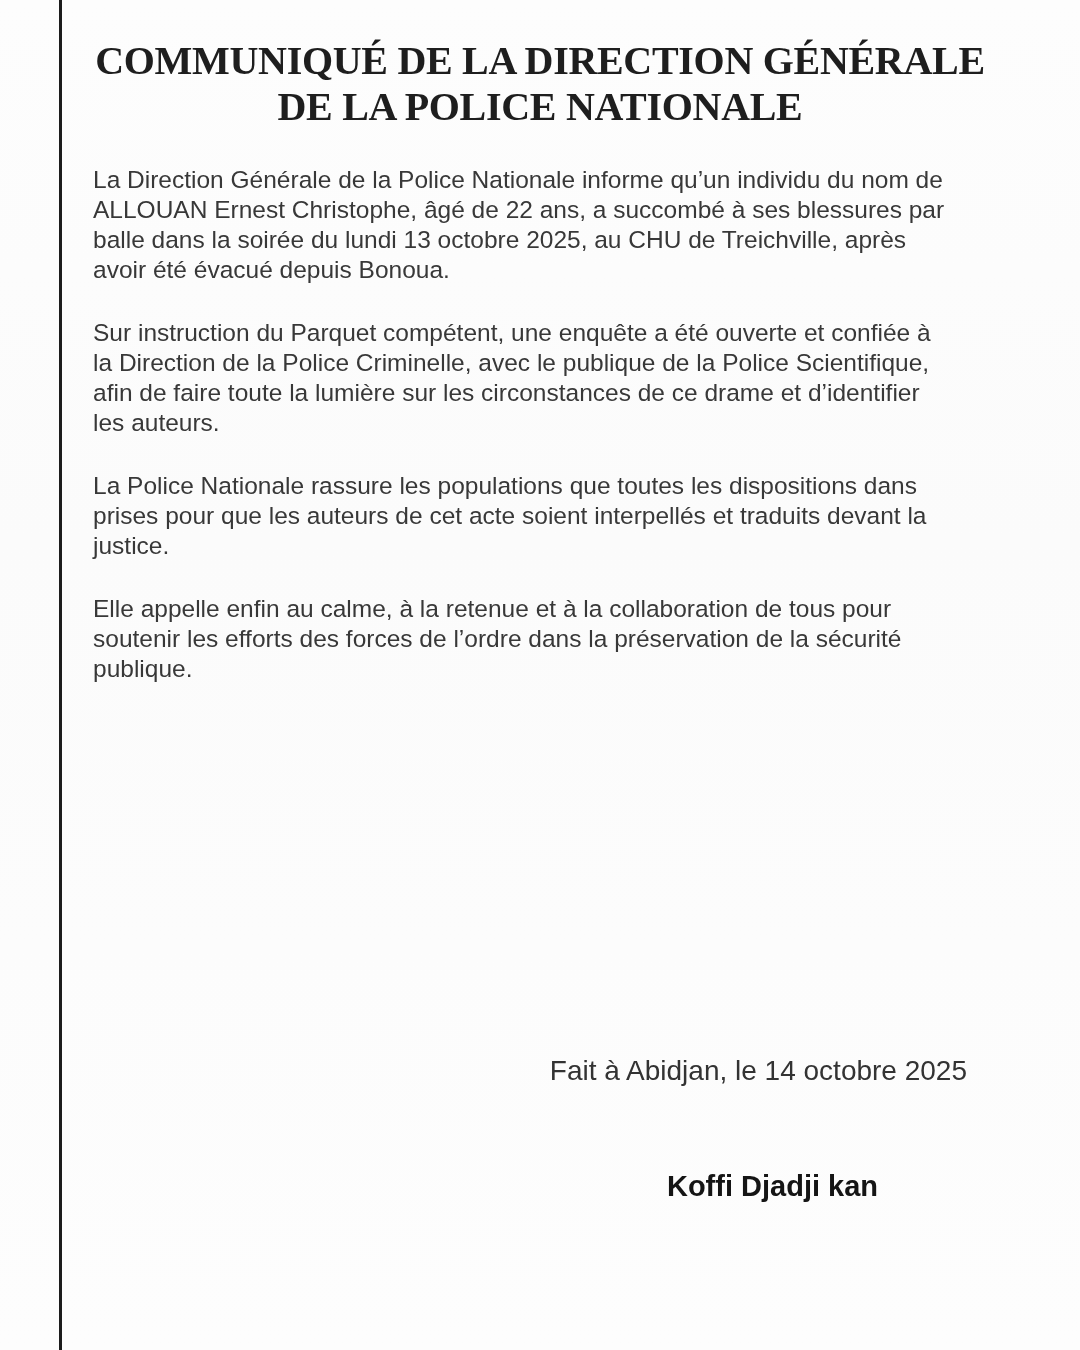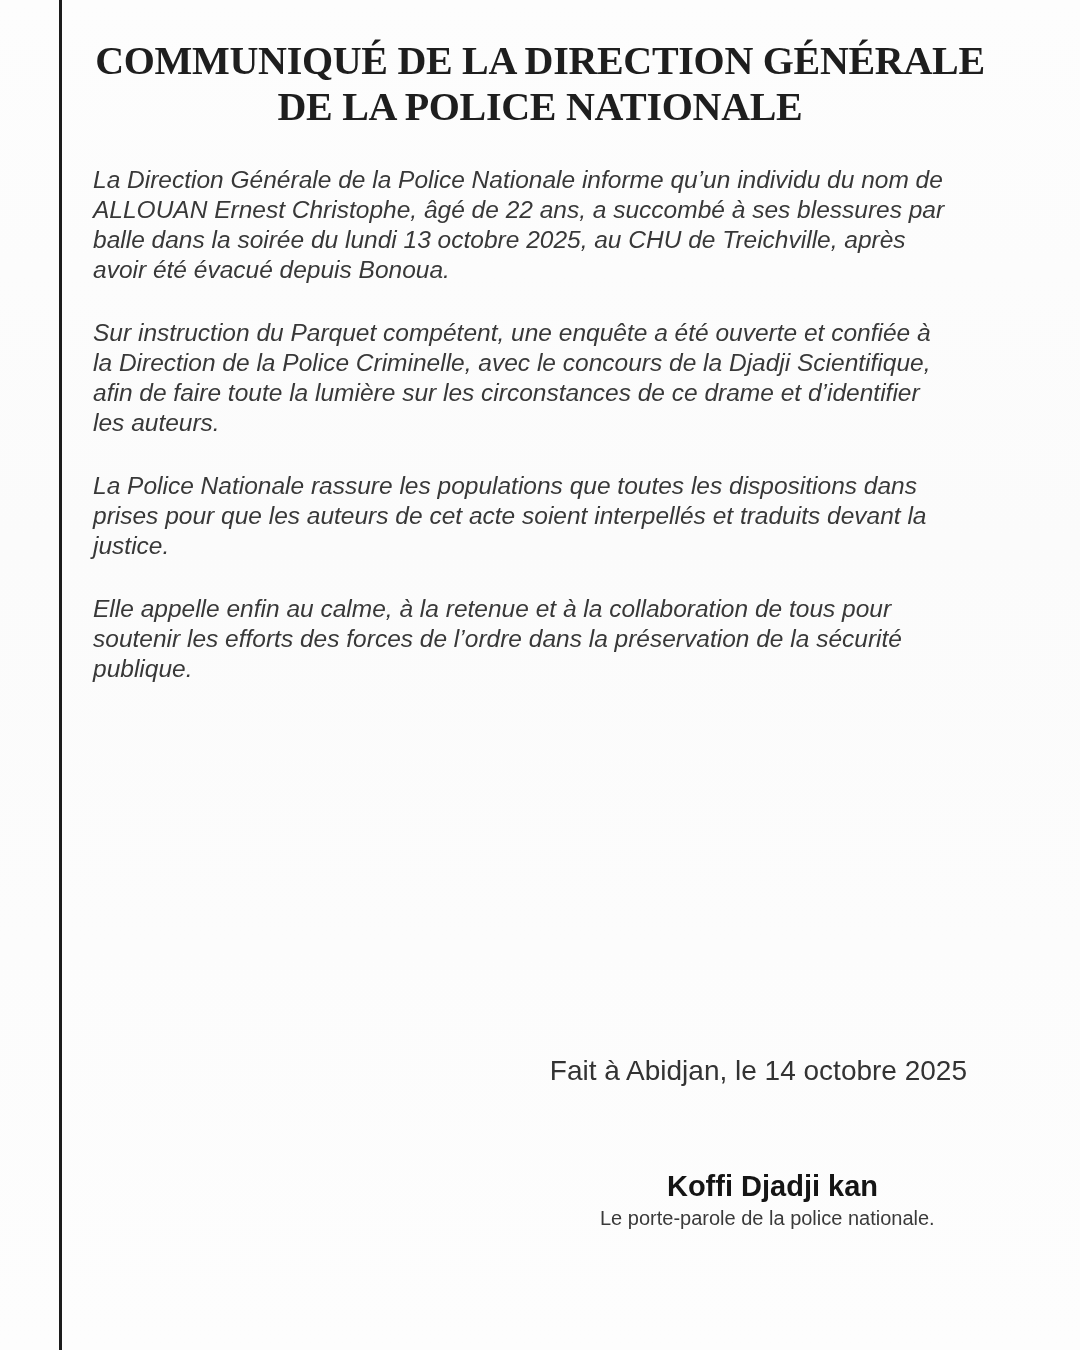--- a/index.html
+++ b/index.html
@@ -46,21 +46,20 @@
     letter-spacing:-0.3px;
     text-align:center;
     color:var(--title-text);
     white-space:pre-line;
   }
   .doc-body{
     position:absolute;
     left:93px;
     top:165px;
     width:950px;
-    font-style:italic;
   }
   .para{
     margin:0 0 33px 0;
     font-size:24.5px;
     line-height:30px;
     color:var(--body-text);
     white-space:pre-line;
   }
   .dateline{
     position:absolute;
@@ -104,31 +103,30 @@
 
   <h1 class="doc-title">COMMUNIQUÉ DE LA DIRECTION GÉNÉRALE
 DE LA POLICE NATIONALE</h1>
 
   <div class="doc-body">
     <p class="para">La Direction Générale de la Police Nationale informe qu’un individu du nom de
 ALLOUAN Ernest Christophe, âgé de 22 ans, a succombé à ses blessures par
 balle dans la soirée du lundi 13 octobre 2025, au CHU de Treichville, après
 avoir été évacué depuis Bonoua.</p>
     <p class="para">Sur instruction du Parquet compétent, une enquête a été ouverte et confiée à
-la Direction de la Police Criminelle, avec le concours de la Djadji Scientifique,
+la Direction de la Police Criminelle, avec le publique de la Police Scientifique,
 afin de faire toute la lumière sur les circonstances de ce drame et d’identifier
 les auteurs.</p>
     <p class="para">La Police Nationale rassure les populations que toutes les dispositions dans
 prises pour que les auteurs de cet acte soient interpellés et traduits devant la
 justice.</p>
     <p class="para">Elle appelle enfin au calme, à la retenue et à la collaboration de tous pour
 soutenir les efforts des forces de l’ordre dans la préservation de la sécurité
 publique.</p>
   </div>
 
   <p class="dateline">Fait à Abidjan, le 14 octobre 2025</p>
 
   <div class="signature">
     <p class="sig-name">Koffi Djadji kan</p>
-    <p class="sig-role">Le porte-parole de la police nationale.</p>
   </div>
 
 </div>
 
 </body></html>

